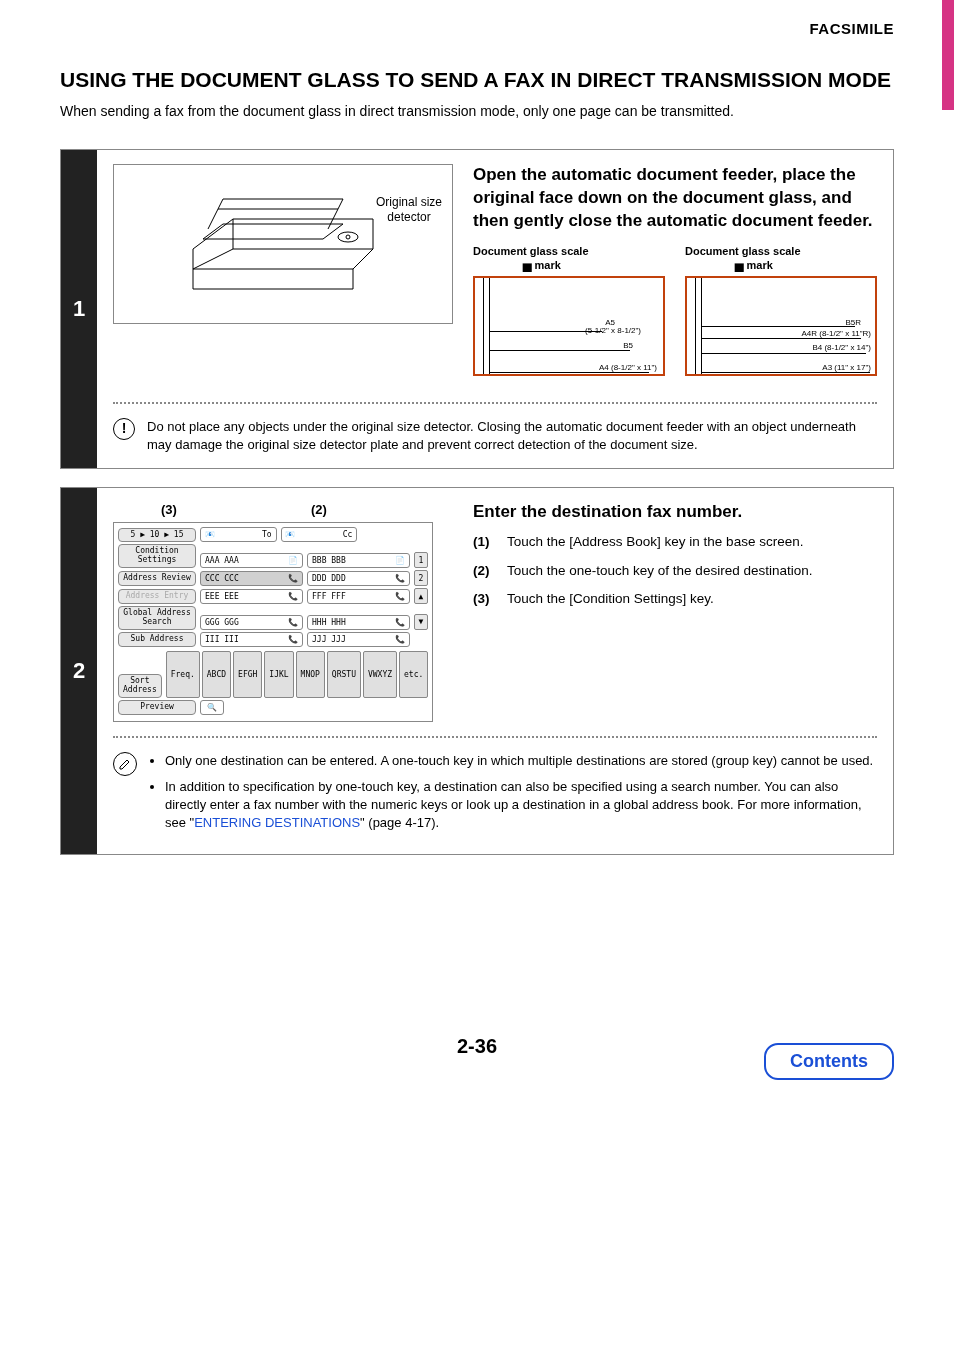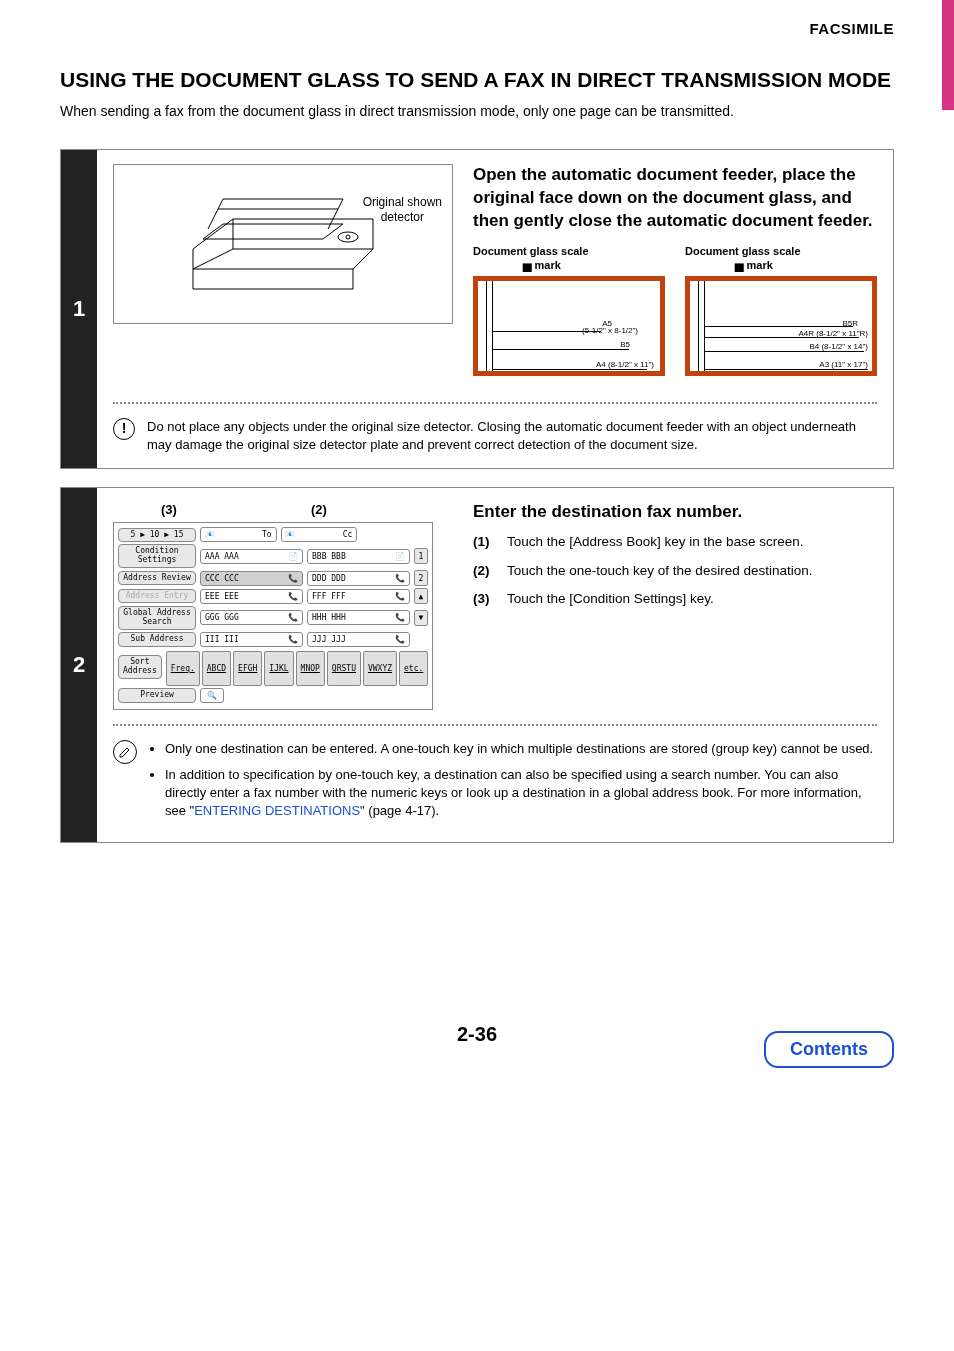--- a/index.html
+++ b/index.html
@@ -19,43 +19,43 @@
 .illus-label { position: absolute; top: 30px; right: 10px; font-size: 12px; text-align:center; line-height:1.2; }
 .printer-svg { width: 220px; height: 130px; }
 
 .step-right { flex: 1; }
 .step-title { font-size: 17px; font-weight: bold; line-height: 1.35; margin-bottom: 12px; }
 
 .scale-row { display: flex; gap: 20px; margin-bottom: 12px; }
 .scale-col { flex: 1; }
 .scale-head { font-size: 11px; font-weight: bold; margin-bottom: 2px; }
 .scale-mark { font-size: 11px; font-weight: bold; margin-left: 50px; margin-bottom: 4px; }
-.scale-box { border: 5px solid #c2410c; height: 100px; position: relative; font-size: 8px; }
+.scale-box { border: 2px solid #c2410c; height: 100px; position: relative; font-size: 8px; }
 .scale-box .lbl { position:absolute; font-size:8px; }
 
 .bullets { margin-left: 14px; font-size: 12.5px; }
 .bullets li { margin-bottom: 4px; list-style: disc; line-height:1.35; }
 
 .dotted-sep { border: none; border-top: 2px dotted #888; margin: 14px 0; }
 
 .note-row { display: flex; gap: 12px; align-items: flex-start; font-size: 13px; line-height:1.4; }
 .note-icon { width: 22px; height: 22px; flex-shrink: 0; display:flex; align-items:center; justify-content:center; font-weight:bold; border:1.5px solid #000; border-radius:50%; font-size:14px;}
 .pencil-icon { width: 24px; height: 24px; flex-shrink: 0; border:1.5px solid #000; border-radius:50%; display:flex; align-items:center; justify-content:center; }
 
 .callouts { position: relative; height: 20px; }
 .callout { position: absolute; font-size: 13px; font-weight: bold; }
 
 .ui-panel { border: 1px solid #888; width: 320px; padding: 4px; font-size: 8px; font-family: monospace; background:#fff; }
-.ui-sidebar-row { display:flex; gap:4px; margin-bottom:2px; align-items:center;}
+.ui-sidebar-row { display:flex; gap:4px; margin-bottom:2px; align-items:flex-end;}
 .sbtn { border:1px solid #888; border-radius:4px; padding:2px 4px; font-size:8px; background:#e8e8e8; width:78px; text-align:center; line-height:1.1;}
 .sbtn.dis { color:#aaa;}
 .onebtn { border:1px solid #888; border-radius:3px; padding:2px 4px; flex:1; display:flex; justify-content:space-between; background:#fff;}
 .onebtn.sel { background:#d0d0d0;}
 .tabrow { display:flex; gap:2px; margin-top:2px;}
-.tabb { border:1px solid #888; border-radius:2px; padding:12px 4px; font-size:8px; background:#e0e0e0;text-decoration:underline;}
+.tabb { border:1px solid #888; border-radius:2px; padding:18px 4px; font-size:8px; background:#e0e0e0;}
 .scroll-col { width:14px; display:flex; flex-direction:column; gap:2px;}
 .scroll-b { border:1px solid #888; border-radius:2px; height:16px; display:flex; align-items:center; justify-content:center; font-size:8px; background:#e8e8e8;}
 
 .step2-top { display:flex; gap:20px; align-items:flex-start;}
 .step2-right h3 { font-size:17px; font-weight:bold; margin-bottom:10px;}
 .sublist { font-size:13.5px; line-height:1.5;}
 .sublist .it { display:flex; gap:8px; margin-bottom:8px;}
 .sublist .num { font-weight:bold; min-width:26px;}
 
 .note-bullets { font-size:13px; line-height:1.4;}
@@ -78,21 +78,21 @@
 
   <h1>USING THE DOCUMENT GLASS TO SEND A FAX IN DIRECT TRANSMISSION MODE</h1>
   <p class="intro">When sending a fax from the document glass in direct transmission mode, only one page can be transmitted.</p>
 
   <div class="step-block">
     <div class="step-num-col">1</div>
     <div class="step-body">
       <div class="step-top">
         <div class="illus-box">
           <div class="illus-label">
-            <span>Original shown</span><br>
+            <span>Original size</span><br>
             <span>detector</span>
           </div>
           <svg class="printer-svg" viewBox="0 0 220 130">
             <g stroke="#000" stroke-width="1" fill="none">
               <path d="M20 90 L180 90 L200 70 L200 40 L60 40 L20 70 Z"></path>
               <path d="M60 40 L60 70 L20 90"></path>
               <path d="M60 70 L200 70"></path>
               <path d="M30 60 L150 60 L170 45 L50 45 Z"></path>
               <path d="M35 50 L45 30 L165 30 L155 50"></path>
               <path d="M45 30 L50 20 L170 20 L165 30"></path>

